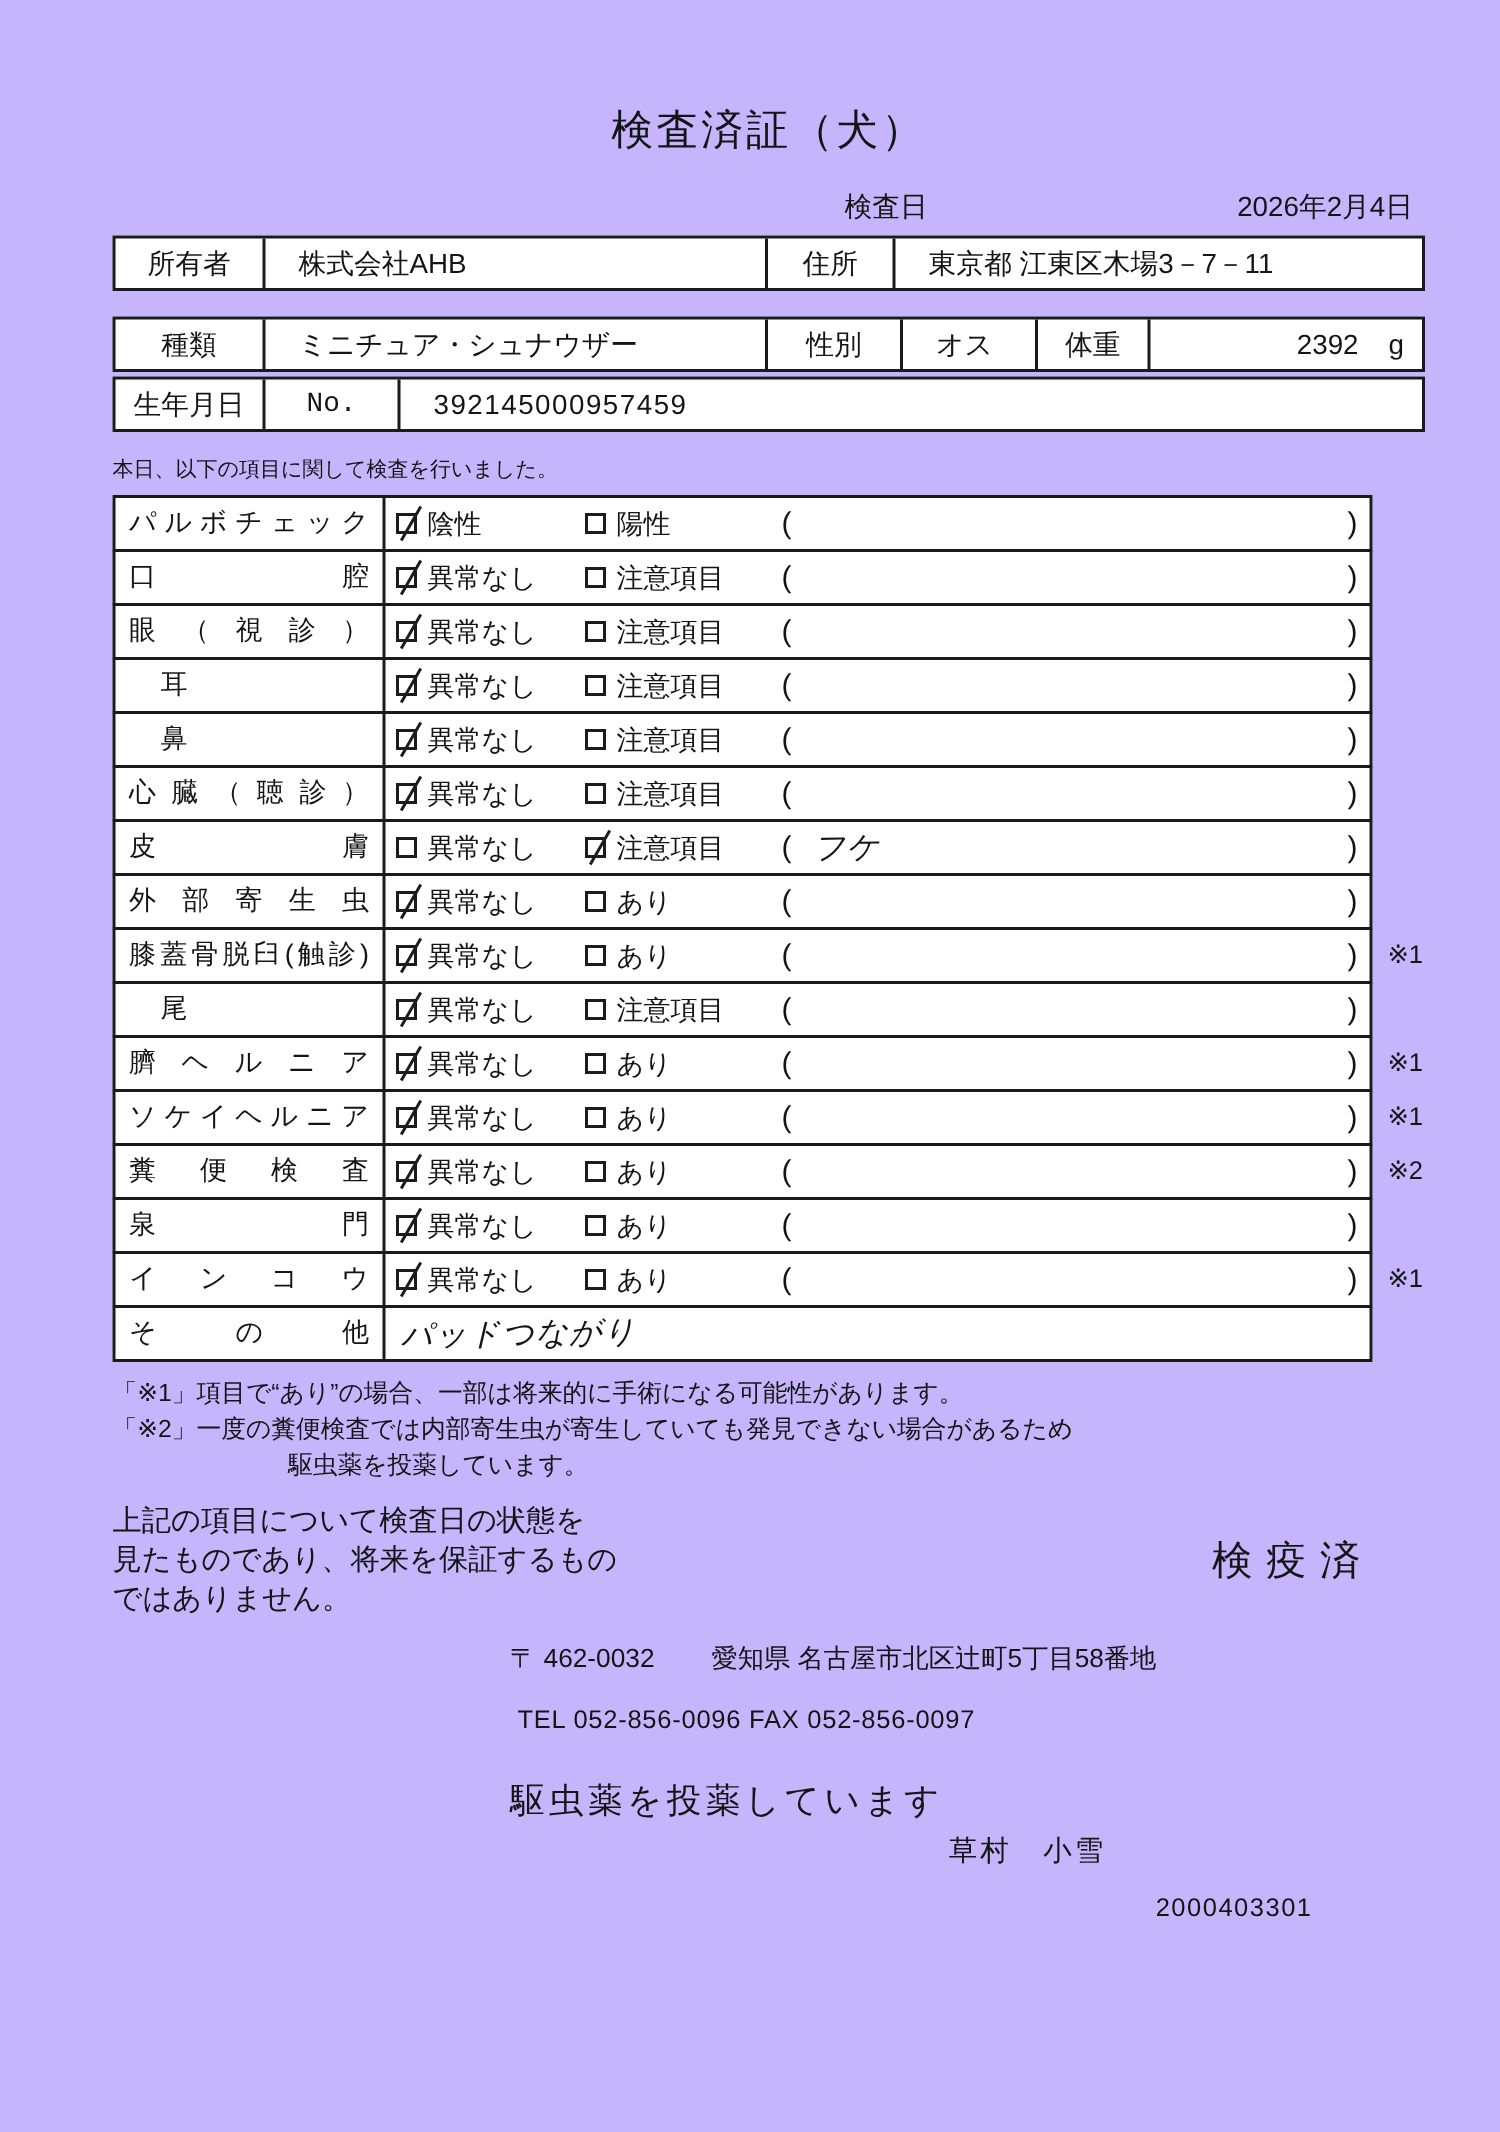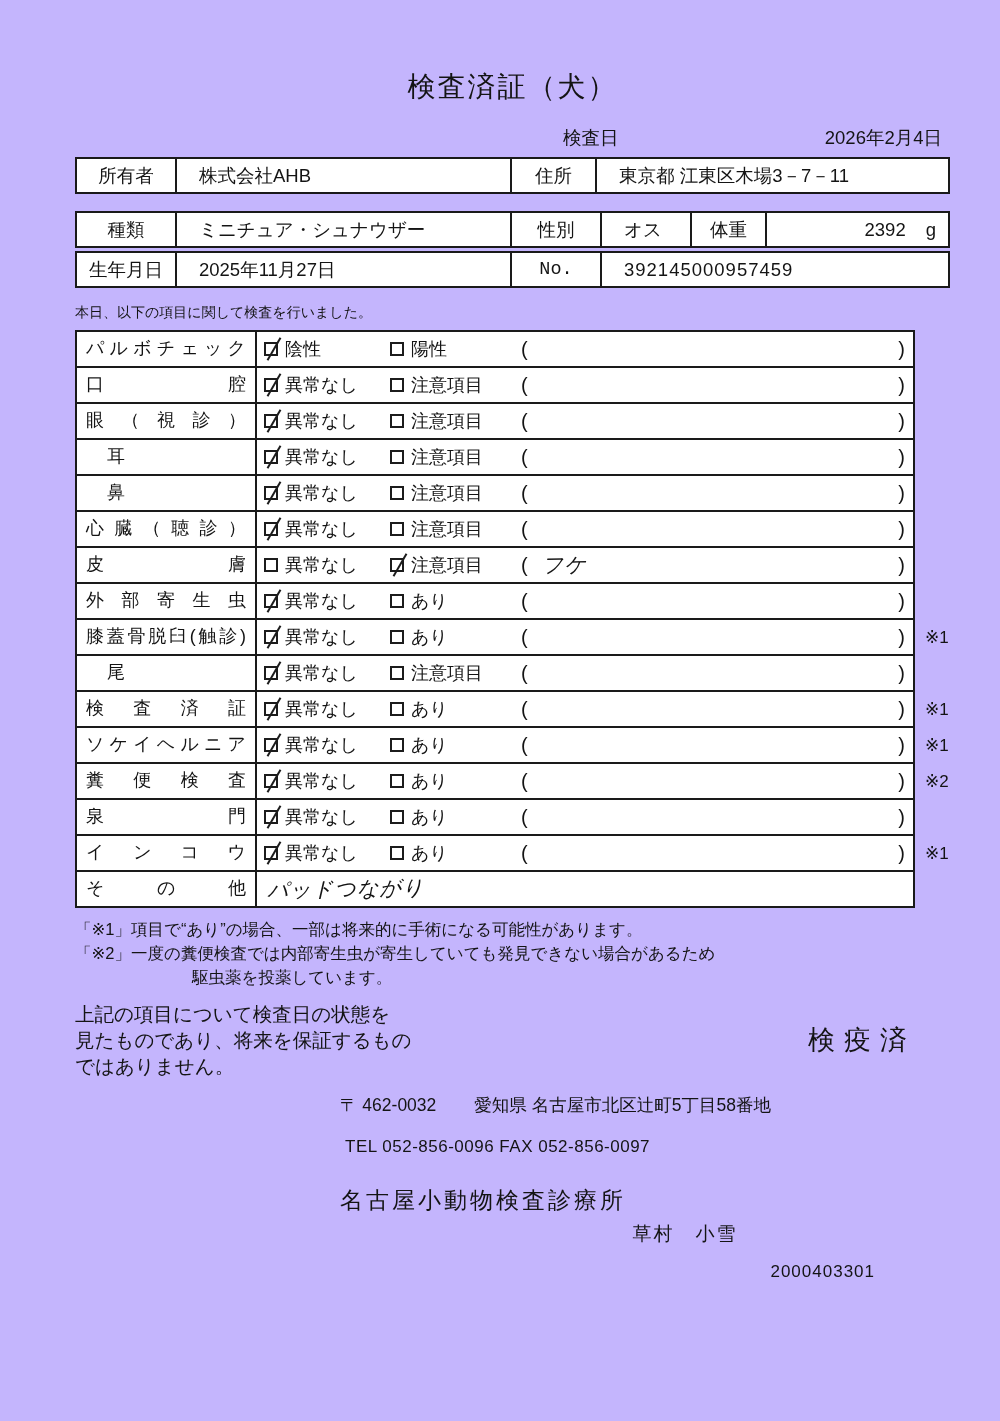--- a/index.html
+++ b/index.html
@@ -106,21 +106,20 @@
         <div class="cell lab w90">性別</div>
         <div class="cell w90">オス</div>
         <div class="cell lab w75">体重</div>
         <div class="cell w185 last weight-cell">
           <span>2392</span>
           <span class="weight-unit">g</span>
         </div>
       </div>
       <div class="info-table">
         <div class="cell lab w100">生年月日</div>
-        <div class="cell w335">2025年11月27日</div>
         <div class="cell lab w90">No.</div>
         <div class="cell w350 last no-value">392145000957459</div>
       </div>
     </div>
 
     <div class="intro">本日、以下の項目に関して検査を行いました。</div>
 
     <div class="exam-table" id="exam-table">
         <div class="exam-row">
     <div class="exam-label">パルボチェック</div>
@@ -286,21 +285,21 @@
         <span class="checkbox"></span>
         <span class="opt-label">注意項目</span>
       </span>
       <span class="paren">(</span>
       <span class="note-text handwriting"></span>
       <span class="paren paren-close">)</span>
     </div>
     <span class="row-mark"></span>
   </div>
         <div class="exam-row">
-    <div class="exam-label">検査済証</div>
+    <div class="exam-label">臍ヘルニア</div>
     <div class="exam-opts">
       <span class="opt opt1">
         <span class="checkbox checked"></span>
         <span class="opt-label">異常なし</span>
       </span>
       <span class="opt opt2">
         <span class="checkbox"></span>
         <span class="opt-label">あり</span>
       </span>
       <span class="paren">(</span>
@@ -401,19 +400,19 @@
       <div class="stamp">検疫済</div>
     </div>
 
     <div class="addr-row">
       <span>〒 462-0032</span>
       <span>愛知県 名古屋市北区辻町5丁目58番地</span>
     </div>
 
     <div class="tel-row">TEL 052-856-0096   FAX 052-856-0097</div>
 
-    <div class="clinic-name">名古屋小動物検査診療所</div>
+    <div class="clinic-name">駆虫薬を投薬しています</div>
     <div class="clinic-person">草村　小雪</div>
 
     <div class="doc-code">2000403301</div>
 
   </div>
 </div>
 
 </body></html>

